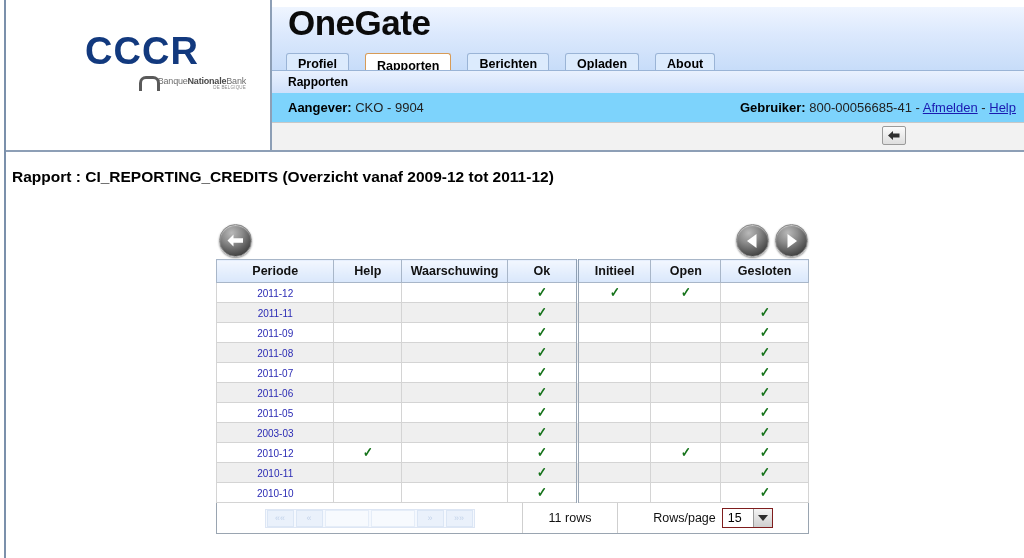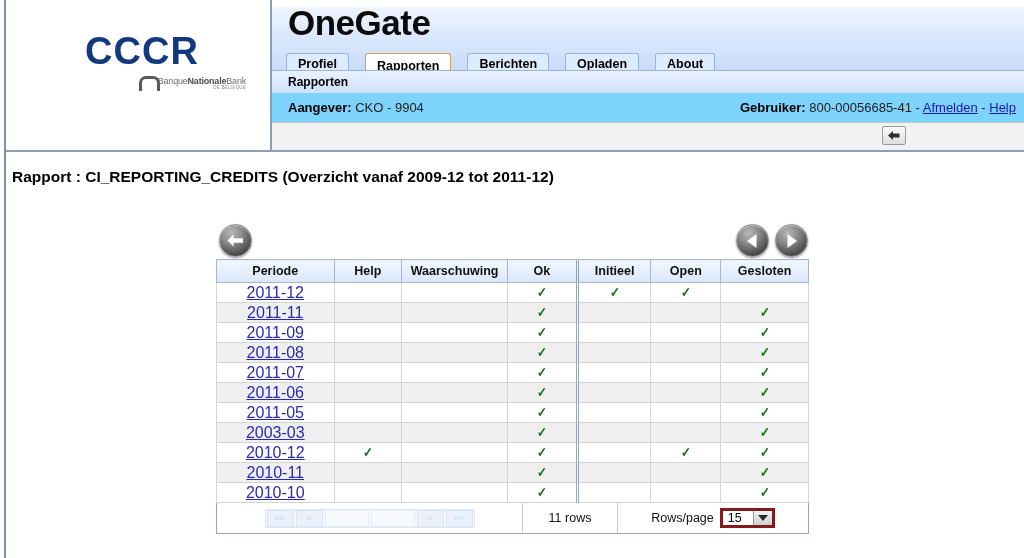--- a/index.html
+++ b/index.html
@@ -237,22 +237,21 @@
     padding: 0 6px;
     text-align: center;
     color: #111;
   }
   table.grid tr.alt td { background: #efefef; }
   table.grid .sep-left { border-left: 3px double #99a6b5; margin-top: 14px; }
   table.grid th.sep-left { border-left: 3px double #8fa0b4; }
   td.period, th.period { text-align: center; }
   td.period a {
     color: #2a2ab4;
-    text-decoration: underline;
-    font-size: 16px;
+    font-size: 10px;
     cursor: pointer;
   }
   .chk {
     color: #16731b;
     font-size: 14px;
     font-weight: bold;
     line-height: 1;
     display: inline-block;
     transform: scaleX(.85);
   }
@@ -300,21 +299,21 @@
   }
   .pager-rpp {
     flex: 1;
     display: flex; align-items: center; justify-content: center;
     gap: 6px;
     color: #111;
   }
   .sel {
     display: inline-flex; align-items: stretch;
     height: 20px;
-    border: 3px solid #7f1d1d;
+    border: 1px solid #7f1d1d;
     background: #ffffff;
     cursor: pointer;
   }
   .sel-val {
     min-width: 30px;
     display: flex; align-items: center;
     padding: 0 5px;
     font-size: 12.5px;
     color: #000;
   }

